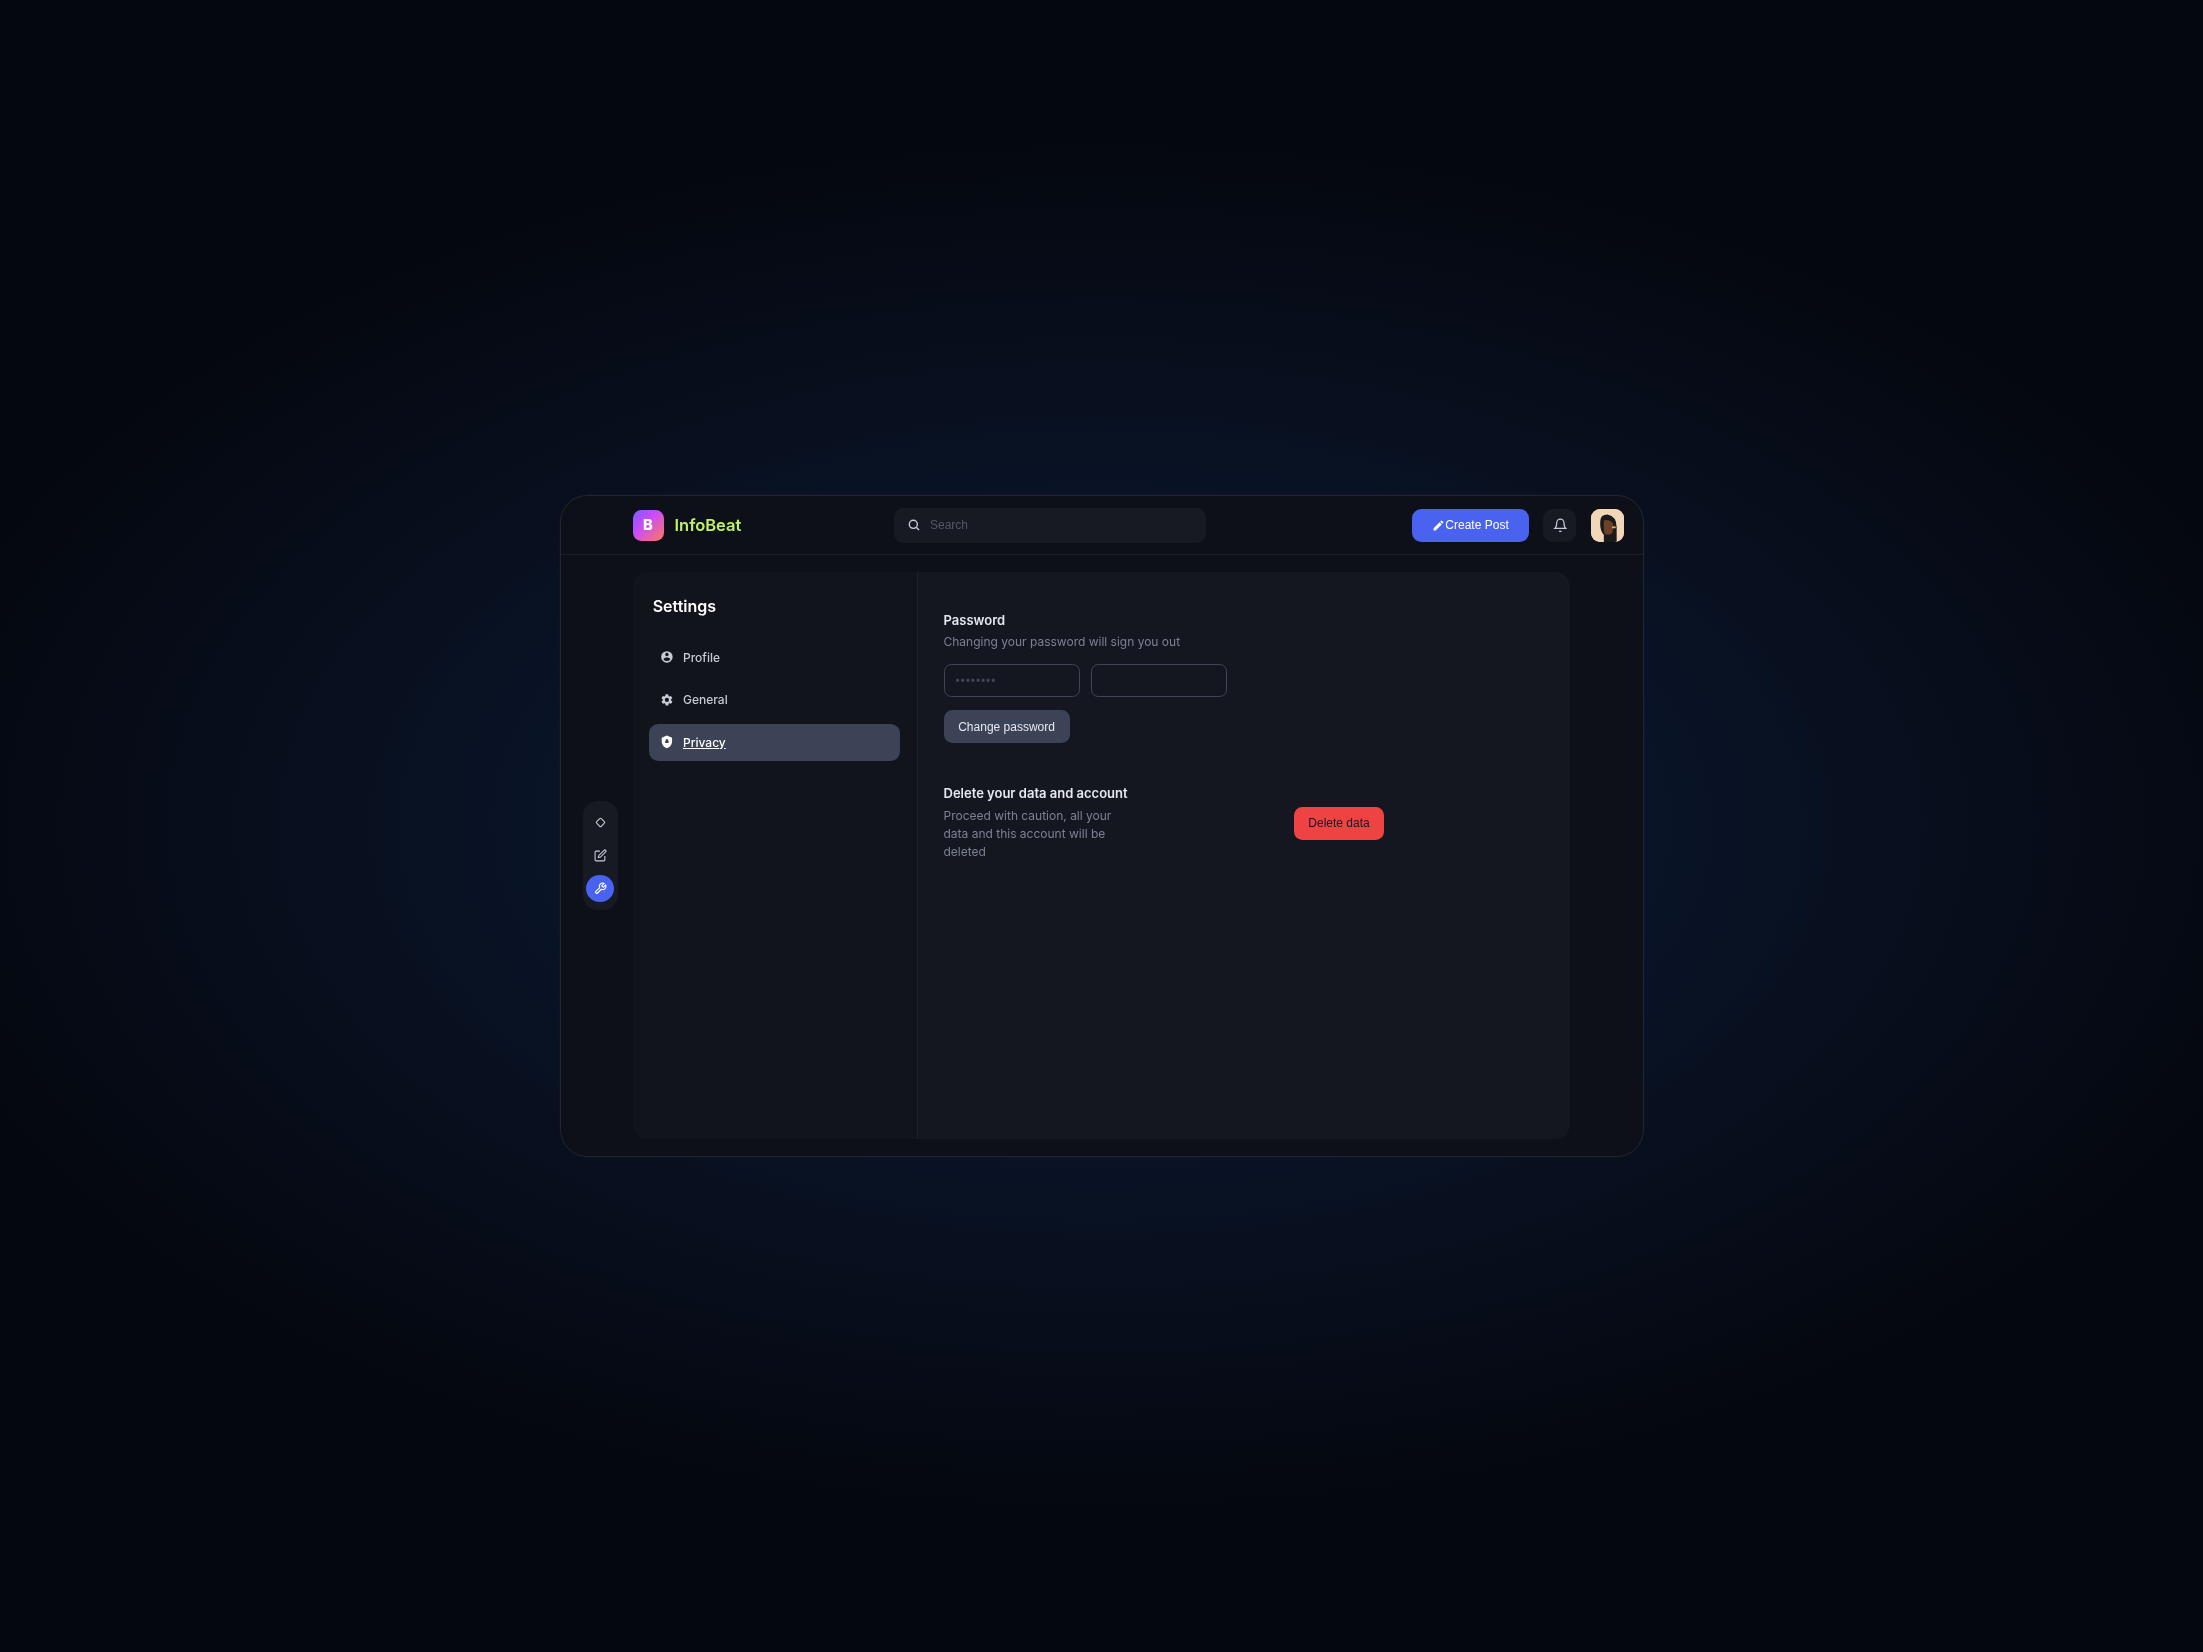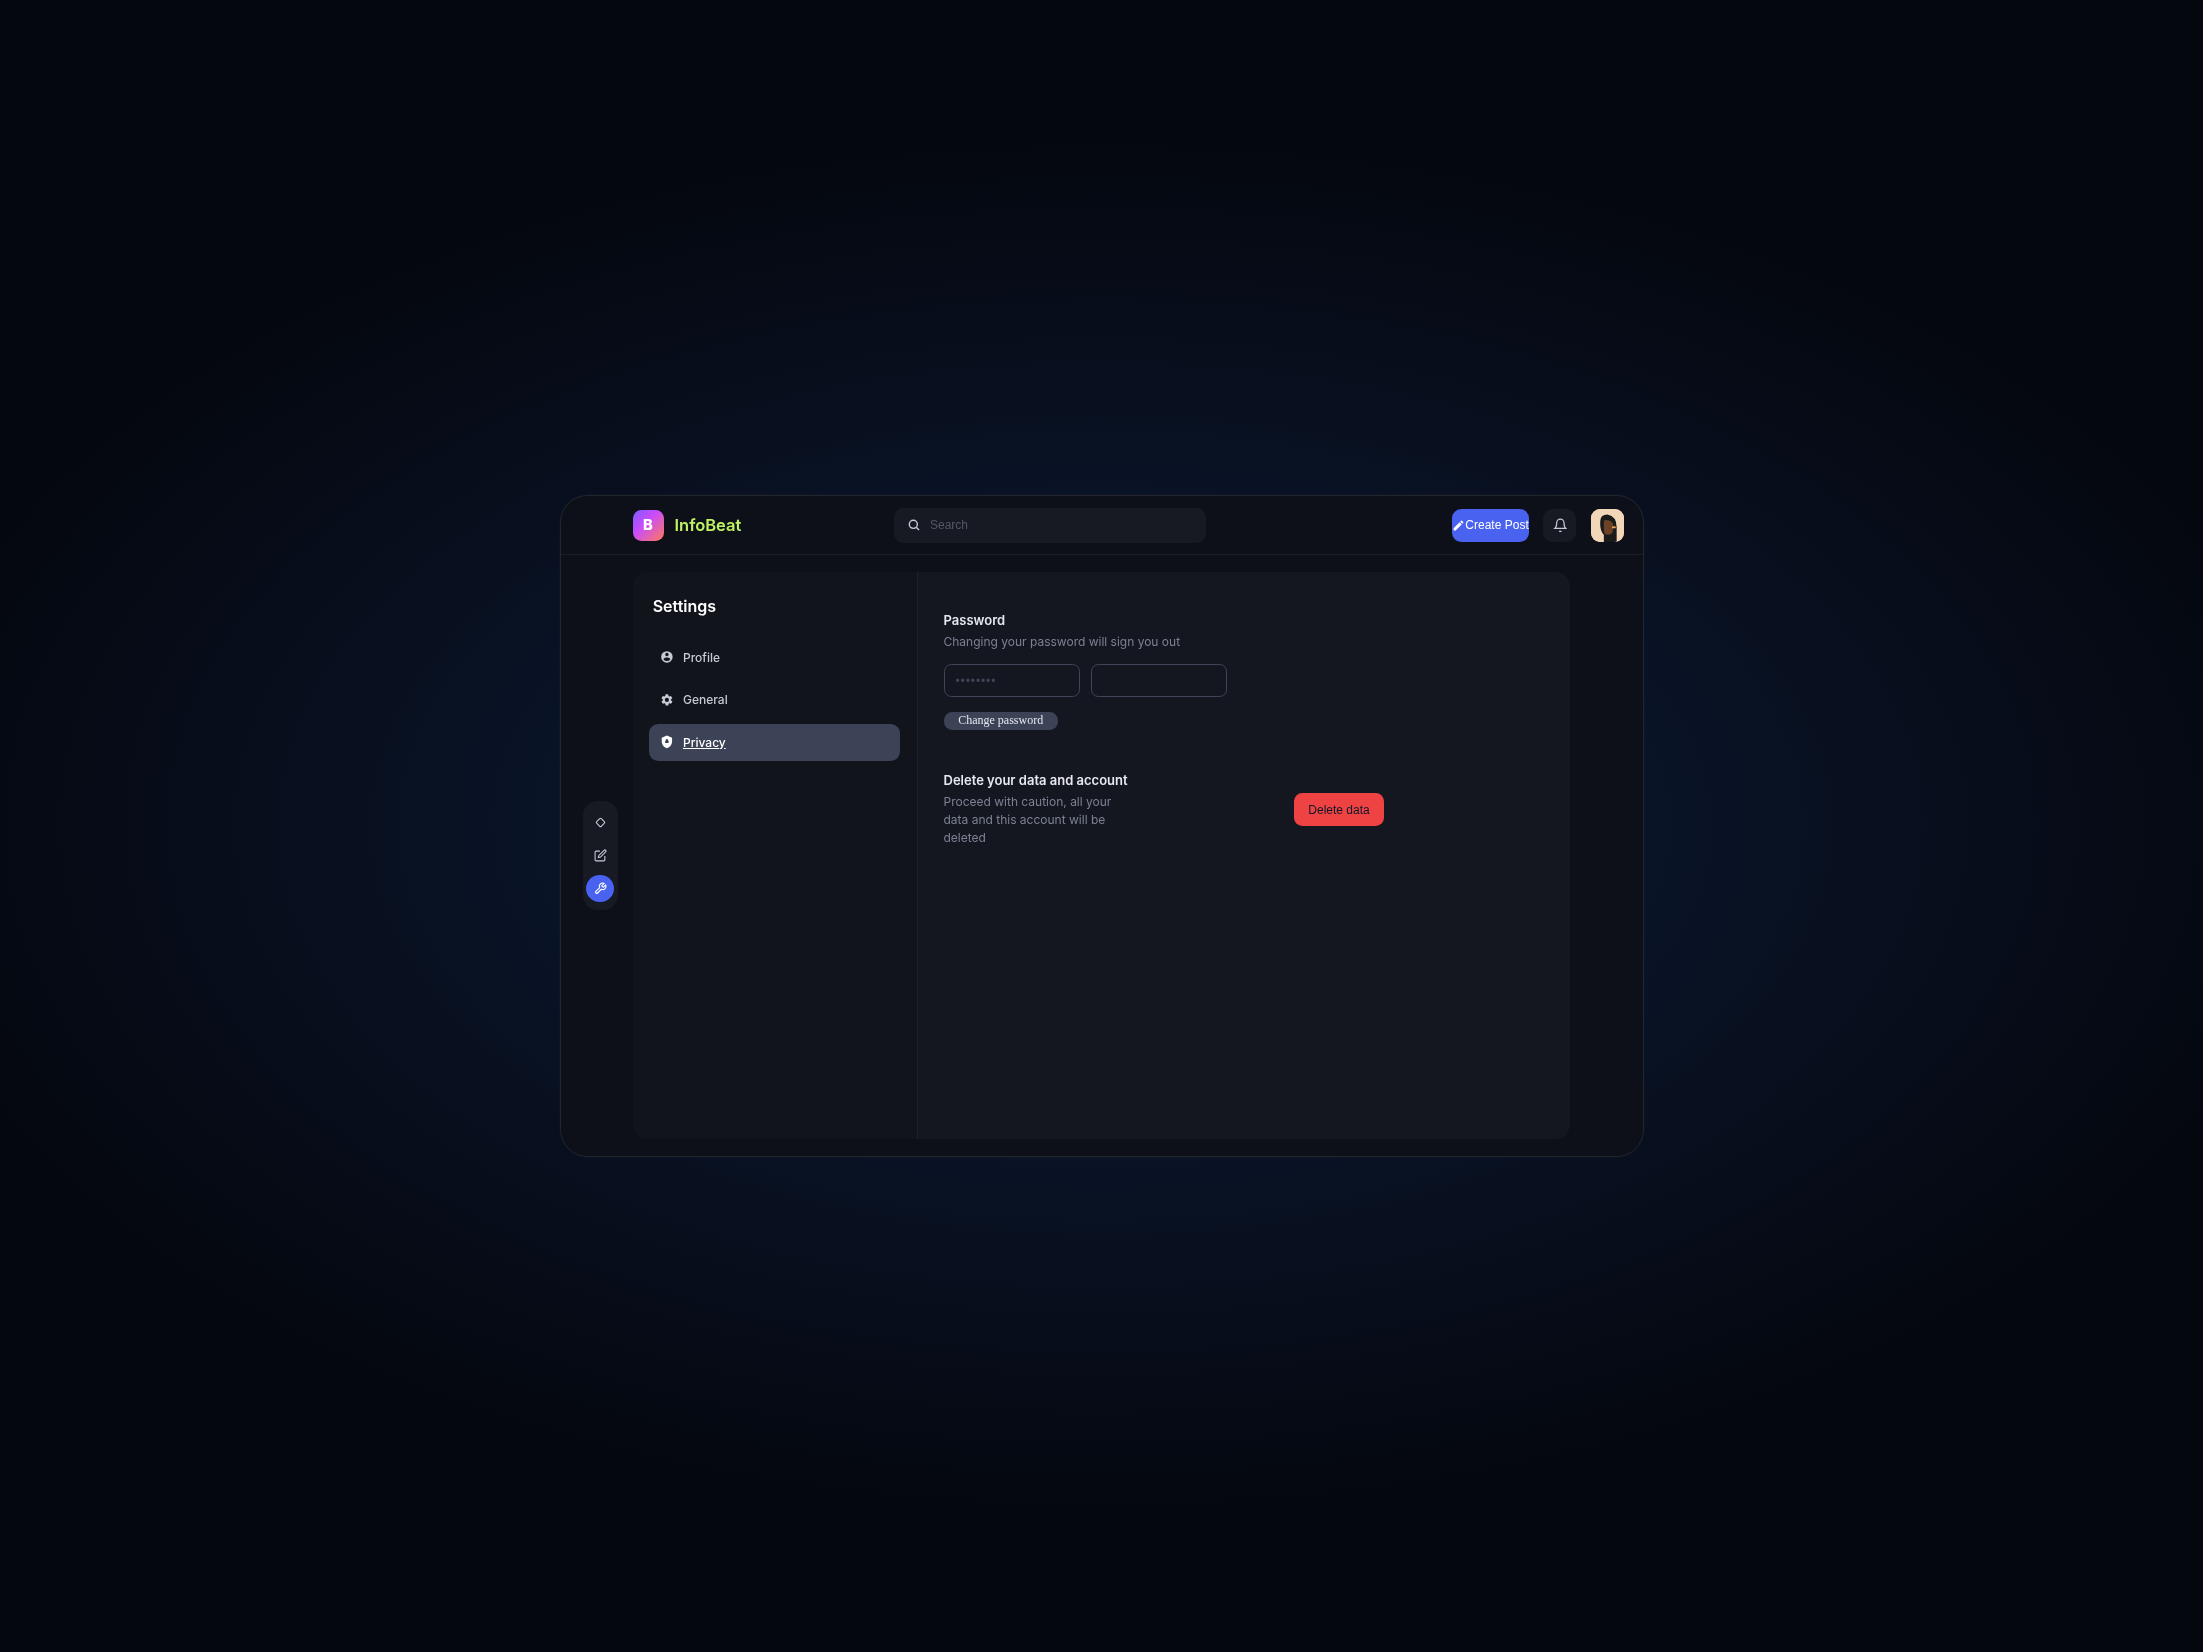--- a/index.html
+++ b/index.html
@@ -52,21 +52,21 @@
     padding: 0 13px; gap: 9.2px; justify-content: flex-end;
   }
   .search svg { width: 13.8px; height: 13.8px; stroke: #c5c8d2; }
   .search input {
     flex: 1; background: transparent; border: none; outline: none;
     color: #c5c8d2; font-size: 12px;
   }
   .search input::placeholder { color: #525766; }
   .header-spacer { flex: 1; }
   .btn-primary {
-    height: 33px; padding: 0 0;
+    height: 33px; padding: 0 20px;
     background: #4a62f0; color: #fff;
     border: none; border-radius: 9.2px;
     display: flex; align-items: center; gap: 0;
     font-size: 12px; font-weight: 500; cursor: pointer;
   }
   .btn-primary svg { width: 13px; height: 13px; fill: #fff; }
   .icon-btn {
     width: 33px; height: 33px;
     background: #171a23; border-radius: 9.2px;
     display: flex; align-items: center; justify-content: center;
@@ -112,24 +112,24 @@
     width: 136px; height: 33px;
     background: transparent;
     border: 0.9px solid #3f4556;
     border-radius: 7.3px;
     padding: 0 11px;
     color: #c7cad4; font-size: 12px;
     outline: none;
   }
   .text-input::placeholder { color: #3f4556; letter-spacing: 0.9px; }
   .btn-secondary {
-    height: 18px; padding: 0 14.7px;
+    height: 33px; padding: 0 14.7px;
     background: #3c4357; color: #e6e8ee;
     border: none; border-radius: 8.3px;
-    font-size: 12px; font-weight: 500; cursor: pointer; font-family: Liberation Serif, serif;
+    font-size: 12px; font-weight: 500; cursor: pointer;
   }
   .delete-row { display: flex; align-items: flex-end; gap: 37px; }
   .delete-row .left { flex: 0 0 auto; }
   .btn-danger {
     height: 33px; padding: 0 14.7px;
     background: #ef4343; color: #0f172a;
     border: none; border-radius: 8.3px;
     font-size: 12px; font-weight: 500; cursor: pointer;
     white-space: nowrap;
     align-self: center;

